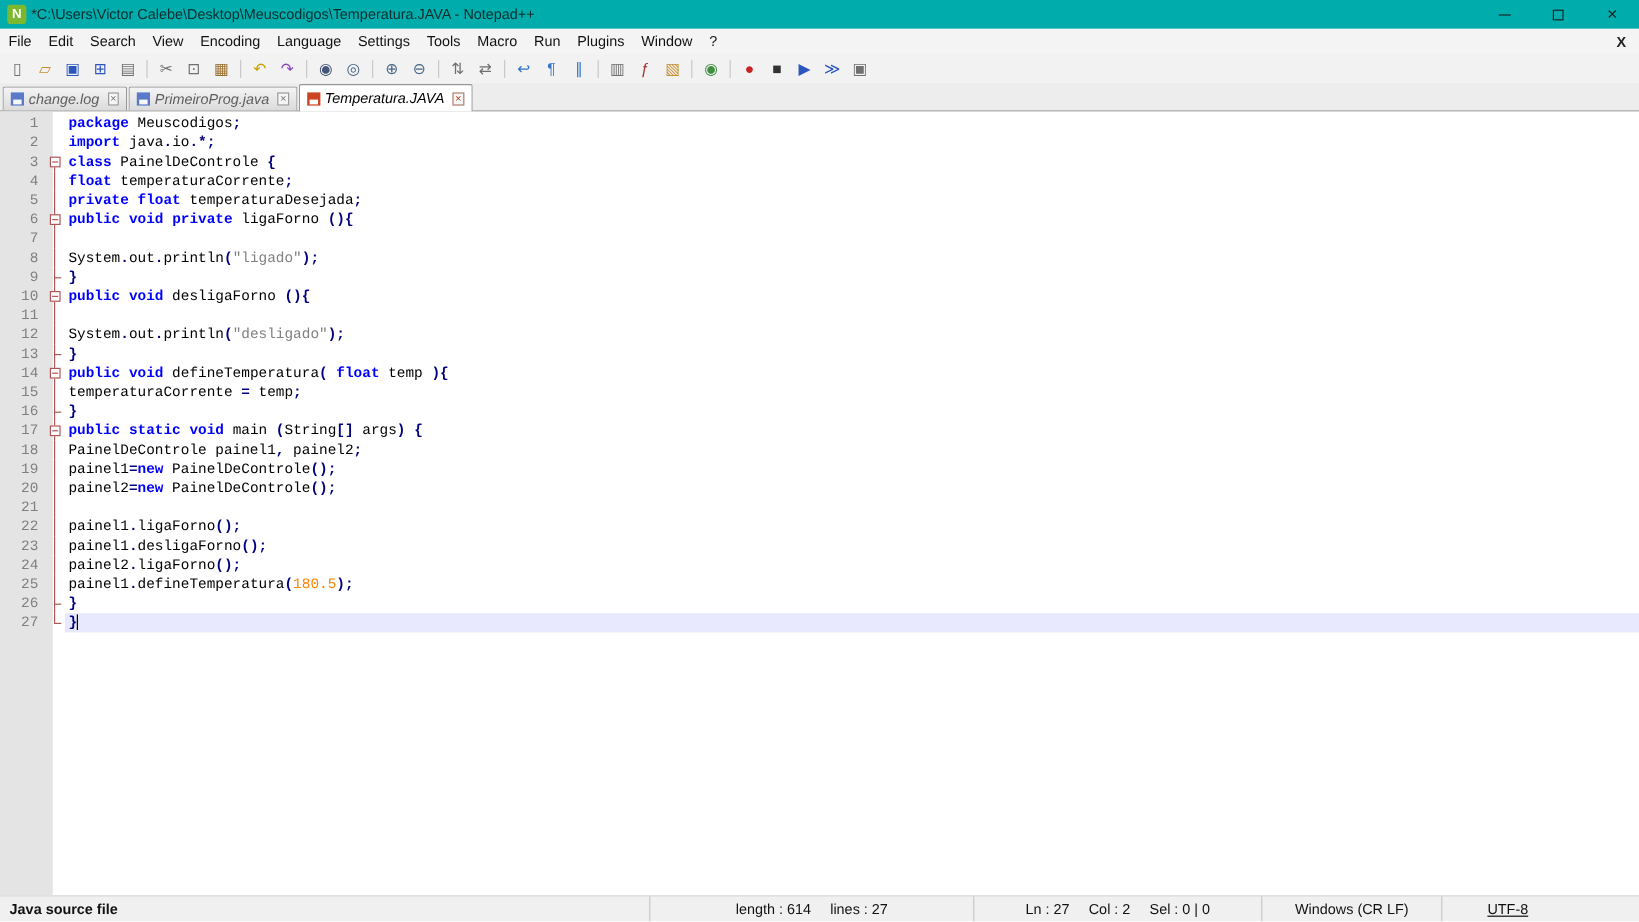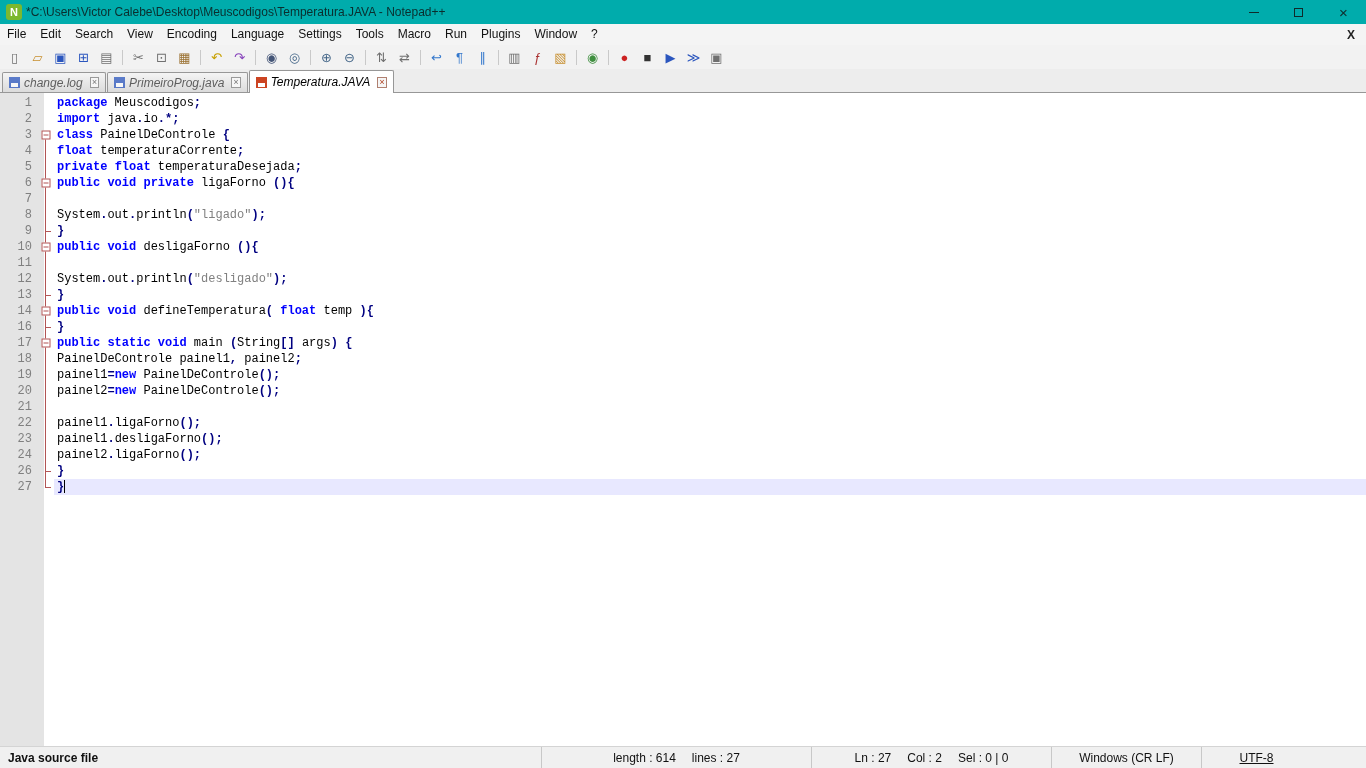--- a/index.html
+++ b/index.html
@@ -184,29 +184,31 @@
         <div class="line"><span class="ln">5</span><span class="fold f-line"></span><span class="lc"><span class="tk-kw">private</span><span class="tk-id"> </span><span class="tk-kw">float</span><span class="tk-id"> temperaturaDesejada</span><span class="tk-op">;</span></span></div>
         <div class="line"><span class="ln">6</span><span class="fold f-box"><i class="fbox"></i></span><span class="lc"><span class="tk-kw">public</span><span class="tk-id"> </span><span class="tk-kw">void</span><span class="tk-id"> </span><span class="tk-kw">private</span><span class="tk-id"> ligaForno </span><span class="tk-op">(){</span></span></div>
         <div class="line"><span class="ln">7</span><span class="fold f-line"></span><span class="lc"></span></div>
         <div class="line"><span class="ln">8</span><span class="fold f-line"></span><span class="lc"><span class="tk-id">System</span><span class="tk-op">.</span><span class="tk-id">out</span><span class="tk-op">.</span><span class="tk-id">println</span><span class="tk-op">(</span><span class="tk-str">"ligado"</span><span class="tk-op">);</span></span></div>
         <div class="line"><span class="ln">9</span><span class="fold f-tee"></span><span class="lc"><span class="tk-op">}</span></span></div>
         <div class="line"><span class="ln">10</span><span class="fold f-box"><i class="fbox"></i></span><span class="lc"><span class="tk-kw">public</span><span class="tk-id"> </span><span class="tk-kw">void</span><span class="tk-id"> desligaForno </span><span class="tk-op">(){</span></span></div>
         <div class="line"><span class="ln">11</span><span class="fold f-line"></span><span class="lc"></span></div>
         <div class="line"><span class="ln">12</span><span class="fold f-line"></span><span class="lc"><span class="tk-id">System</span><span class="tk-op">.</span><span class="tk-id">out</span><span class="tk-op">.</span><span class="tk-id">println</span><span class="tk-op">(</span><span class="tk-str">"desligado"</span><span class="tk-op">);</span></span></div>
         <div class="line"><span class="ln">13</span><span class="fold f-tee"></span><span class="lc"><span class="tk-op">}</span></span></div>
         <div class="line"><span class="ln">14</span><span class="fold f-box"><i class="fbox"></i></span><span class="lc"><span class="tk-kw">public</span><span class="tk-id"> </span><span class="tk-kw">void</span><span class="tk-id"> defineTemperatura</span><span class="tk-op">(</span><span class="tk-id"> </span><span class="tk-kw">float</span><span class="tk-id"> temp </span><span class="tk-op">){</span></span></div>
+        <div class="line"><span class="ln">15</span><span class="fold f-line"></span><span class="lc"><span class="tk-id">temperaturaCorrente </span><span class="tk-op">=</span><span class="tk-id"> temp</span><span class="tk-op">;</span></span></div>
         <div class="line"><span class="ln">16</span><span class="fold f-tee"></span><span class="lc"><span class="tk-op">}</span></span></div>
         <div class="line"><span class="ln">17</span><span class="fold f-box"><i class="fbox"></i></span><span class="lc"><span class="tk-kw">public</span><span class="tk-id"> </span><span class="tk-kw">static</span><span class="tk-id"> </span><span class="tk-kw">void</span><span class="tk-id"> main </span><span class="tk-op">(</span><span class="tk-id">String</span><span class="tk-op">[]</span><span class="tk-id"> args</span><span class="tk-op">)</span><span class="tk-id"> </span><span class="tk-op">{</span></span></div>
         <div class="line"><span class="ln">18</span><span class="fold f-line"></span><span class="lc"><span class="tk-id">PainelDeControle painel1</span><span class="tk-op">,</span><span class="tk-id"> painel2</span><span class="tk-op">;</span></span></div>
         <div class="line"><span class="ln">19</span><span class="fold f-line"></span><span class="lc"><span class="tk-id">painel1</span><span class="tk-op">=</span><span class="tk-kw">new</span><span class="tk-id"> PainelDeControle</span><span class="tk-op">();</span></span></div>
         <div class="line"><span class="ln">20</span><span class="fold f-line"></span><span class="lc"><span class="tk-id">painel2</span><span class="tk-op">=</span><span class="tk-kw">new</span><span class="tk-id"> PainelDeControle</span><span class="tk-op">();</span></span></div>
         <div class="line"><span class="ln">21</span><span class="fold f-line"></span><span class="lc"></span></div>
         <div class="line"><span class="ln">22</span><span class="fold f-line"></span><span class="lc"><span class="tk-id">painel1</span><span class="tk-op">.</span><span class="tk-id">ligaForno</span><span class="tk-op">();</span></span></div>
         <div class="line"><span class="ln">23</span><span class="fold f-line"></span><span class="lc"><span class="tk-id">painel1</span><span class="tk-op">.</span><span class="tk-id">desligaForno</span><span class="tk-op">();</span></span></div>
         <div class="line"><span class="ln">24</span><span class="fold f-line"></span><span class="lc"><span class="tk-id">painel2</span><span class="tk-op">.</span><span class="tk-id">ligaForno</span><span class="tk-op">();</span></span></div>
+        <div class="line"><span class="ln">25</span><span class="fold f-line"></span><span class="lc"><span class="tk-id">painel1</span><span class="tk-op">.</span><span class="tk-id">defineTemperatura</span><span class="tk-op">(</span><span class="tk-num">180.5</span><span class="tk-op">);</span></span></div>
         <div class="line"><span class="ln">26</span><span class="fold f-tee"></span><span class="lc"><span class="tk-op">}</span></span></div>
         <div class="line"><span class="ln">27</span><span class="fold f-end"></span><span class="lc cur"><span class="tk-op">}</span><span class="caret"></span></span></div>
       </div>
   </div>
 
   <div class="statusbar">
     <div class="sb-cell sb-doctype">Java source file</div>
     <div class="sb-cell sb-len">
       <span>length : 614</span>
       <span class="sb-gap">lines : 27</span>

